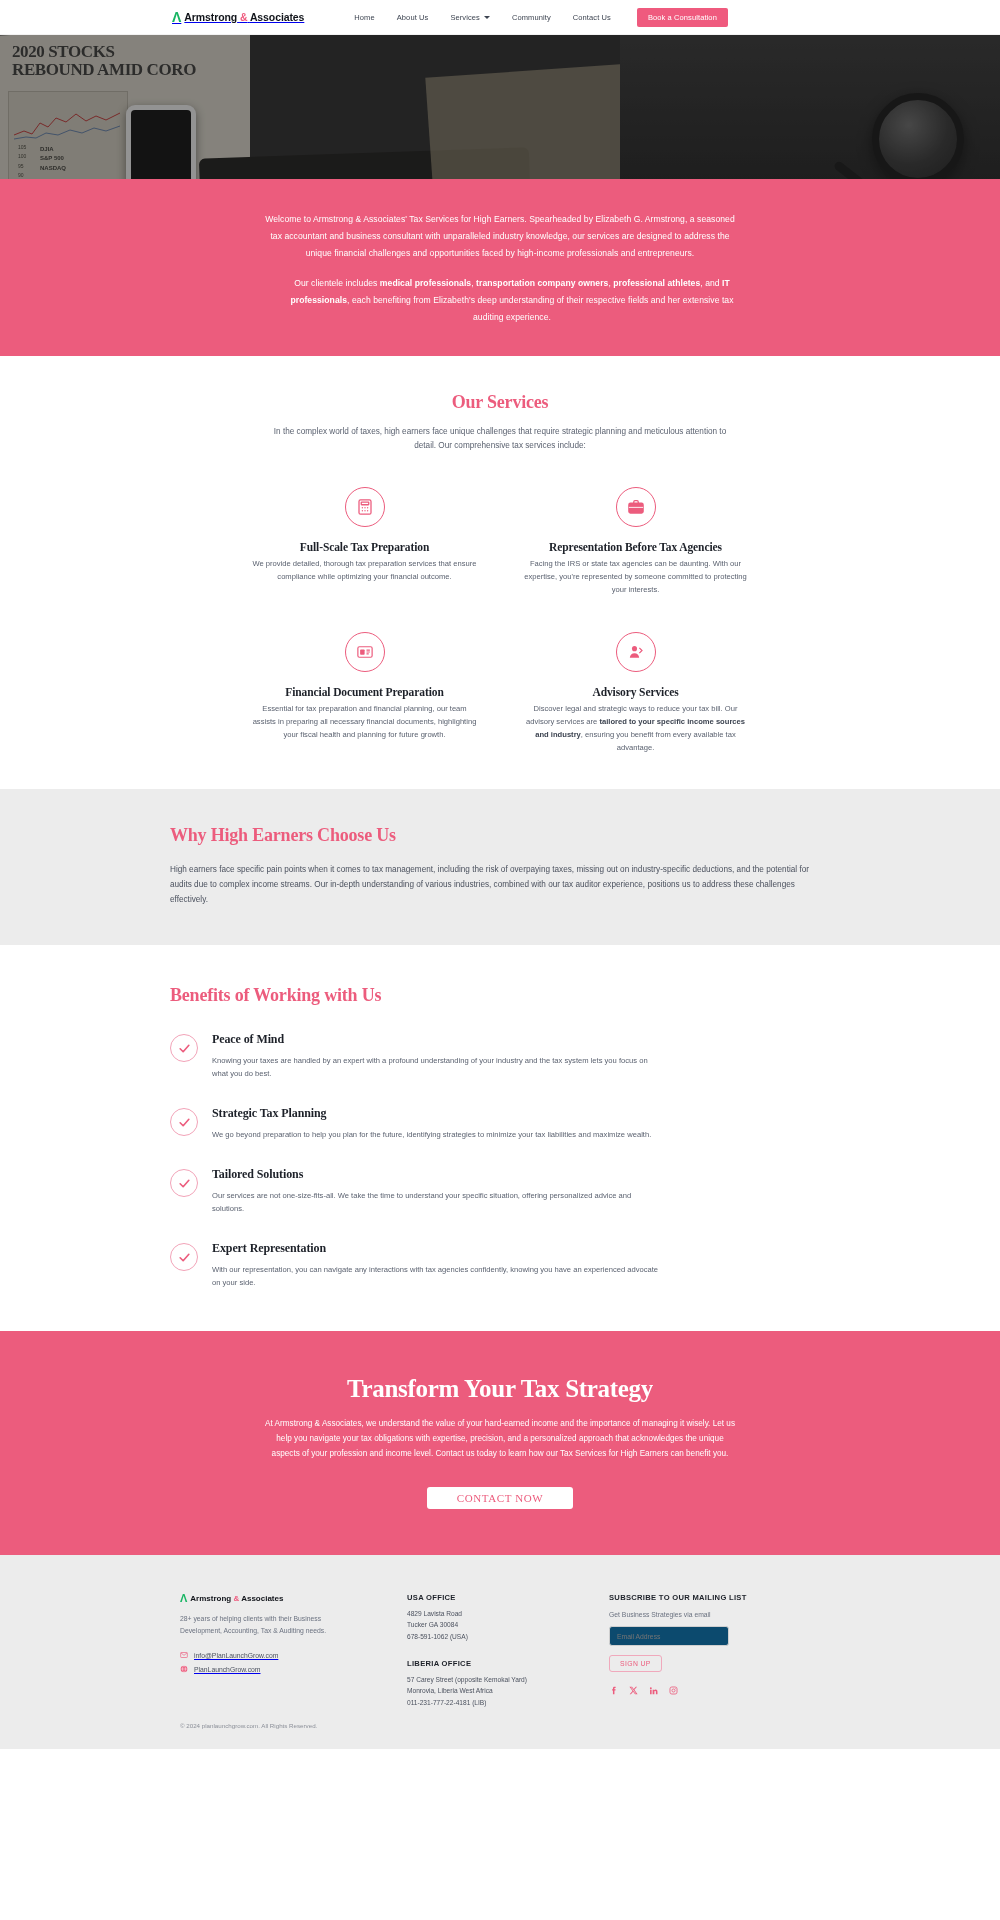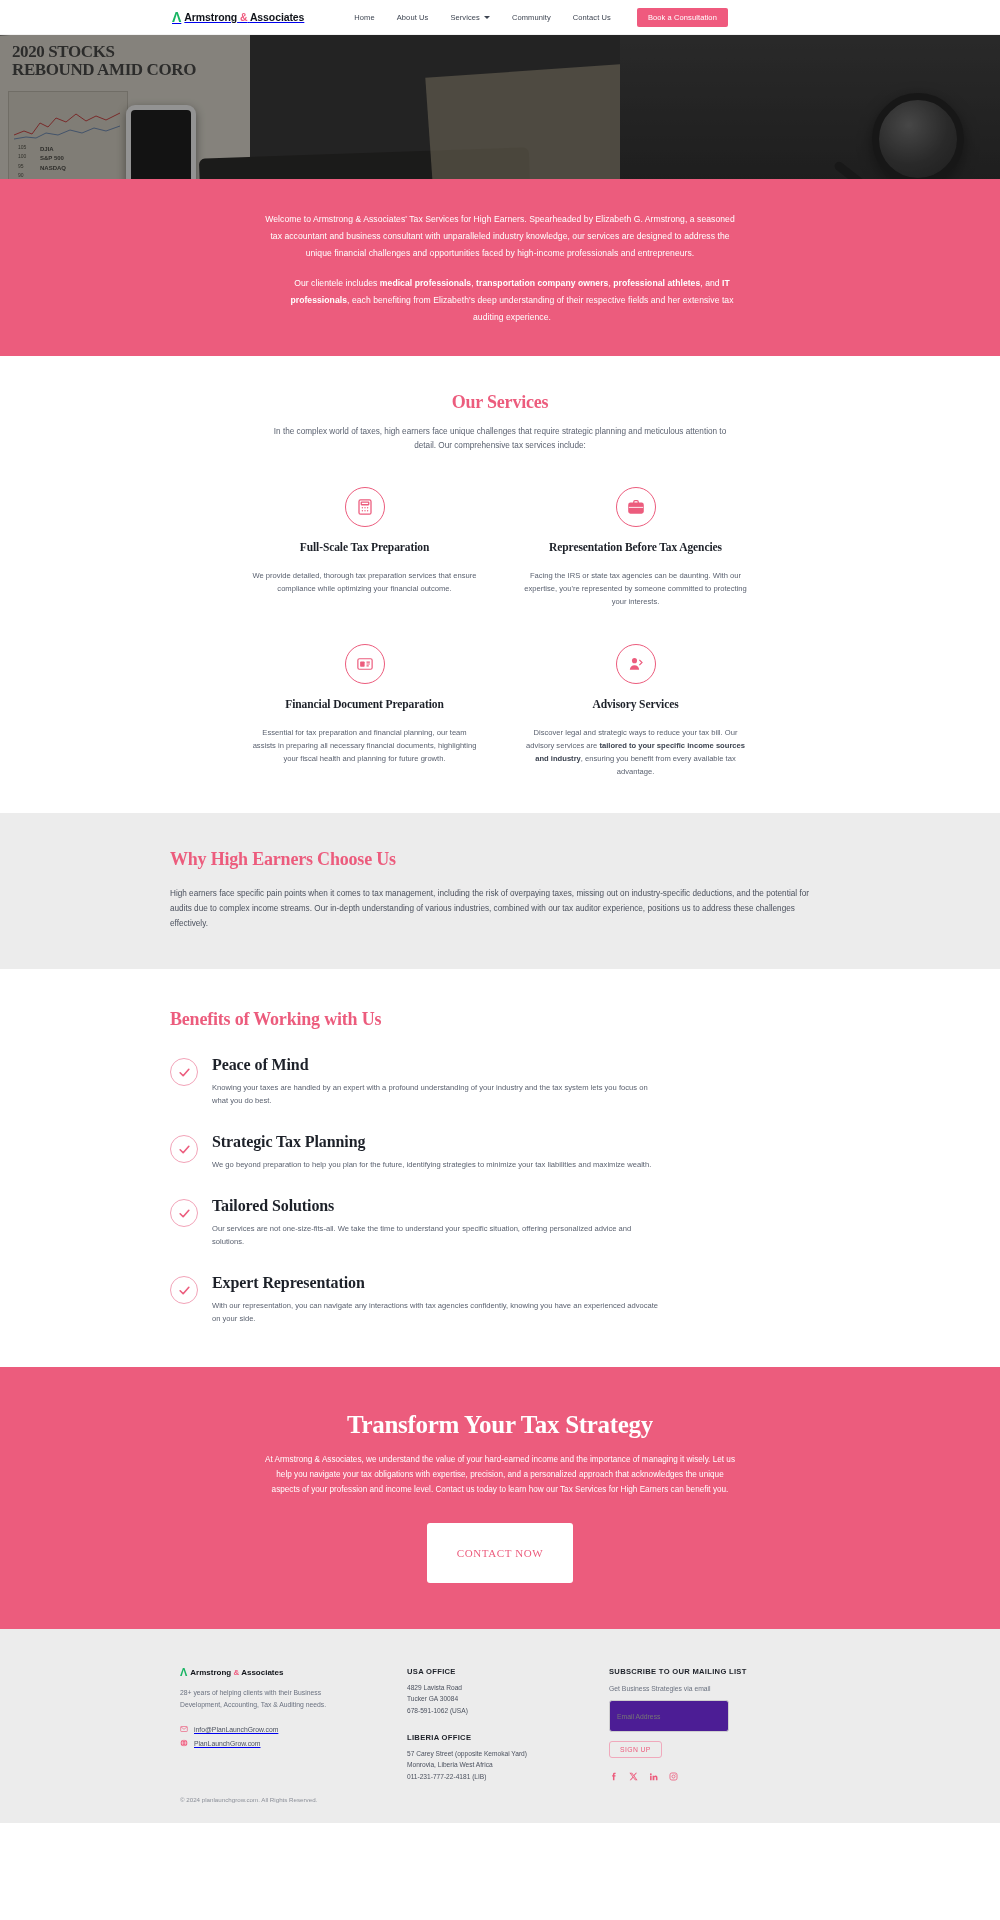--- a/index.html
+++ b/index.html
@@ -150,21 +150,21 @@
     width:40px; height:40px; border-radius:50%;
     border:1.5px solid #ec5c7d; margin:0 auto 14px;
     display:flex; align-items:center; justify-content:center;
   }
   .svc-ico svg { display:block; }
   .svc-title {
     font-family:"Liberation Serif", serif; font-weight:700;
     font-size:11.5px; color:#1d2129; letter-spacing:-0.1px;
   }
   .svc-desc {
-    margin-top:16px; font-size:7.6px; line-height:1.72; color:#5b6270;
+    margin-top:4px; font-size:7.6px; line-height:1.72; color:#5b6270;
   }
   .svc-desc b { font-weight:700; color:#3d4451; }
 
   
   .why { background:#ececec; padding:36px 0 38px; }
   .why-inner { width:660px; margin:0 auto; }
   .sec-title-left {
     color:#ec5c7d; font-family:"Liberation Serif", serif; font-weight:700;
     font-size:18px; letter-spacing:-0.2px;
   }
@@ -181,38 +181,38 @@
   }
   .ben:last-child { margin-bottom:0; }
   .ben-check {
     flex:0 0 auto; width:28px; height:28px; border-radius:50%;
     border:1.4px solid #f2a3b8; display:flex; align-items:center; justify-content:center;
     margin-top:2px;
   }
   .ben-check svg { display:block; }
   .ben-title {
     font-family:"Liberation Serif", serif; font-weight:700;
-    font-size:16px; color:#1d2129; letter-spacing:-0.1px;
+    font-size:12px; color:#1d2129; letter-spacing:-0.1px;
   }
   .ben-desc { margin-top:7px; font-size:7.6px; line-height:1.72; color:#5b6270; max-width:452px; }
 
   
   .cta { background:#ec5c7d; padding:44px 0 46px; text-align:center; }
   .cta-title {
     color:#fff; font-family:"Liberation Serif", serif; font-weight:700;
     font-size:25px; letter-spacing:-0.3px;
   }
   .cta-body {
     width:470px; margin:14px auto 0; color:#ffffff;
     font-size:8.2px; line-height:1.78;
   }
   .cta-btn {
     display:inline-block; margin-top:26px; background:#ffffff; color:#ec5c7d;
     font-family:"Liberation Serif", serif; font-size:11px; letter-spacing:0.6px;
-    padding:24px 30px; border-radius:3px; text-decoration:none;
+    padding:5px 30px; border-radius:3px; text-decoration:none;
   }
 
   
   .footer { background:#ececec; padding:38px 0 20px; }
   .footer-inner {
     width:640px; margin:0 auto;
     display:grid; grid-template-columns:205px 180px 1fr; gap:22px;
   }
   .f-brand { display:flex; align-items:center; gap:3px; margin-bottom:9px; }
   .f-brand-mark { font-size:11px; font-weight:700; color:#18b563; line-height:1; }
@@ -225,21 +225,21 @@
     font-size:7.6px; font-weight:700; color:#1d2129; letter-spacing:0.3px;
     margin-bottom:6px;
   }
   .f-addr { font-size:6.6px; line-height:1.72; color:#4b515e; }
   .f-office2 { margin-top:17px; }
   .sub-head {
     font-size:7.6px; font-weight:700; color:#1d2129; letter-spacing:0.3px;
   }
   .sub-note { margin-top:9px; font-size:6.8px; color:#6b7280; }
   .sub-input {
-    margin-top:8px; width:120px; height:32px; background:#4c1d95;
+    margin-top:8px; width:120px; height:20px; background:#0c4a6e;
     border:1px solid #cfcfcf; border-radius:3px; padding:0 7px;
     font-size:6.8px; color:#a8a8a8; font-family:"Liberation Sans", sans-serif;
   }
   .sub-btn {
     margin-top:9px; display:inline-block; background:transparent;
     border:1px solid #f0a9bc; color:#ec5c7d; font-size:6.8px;
     padding:4px 10px; border-radius:3px; letter-spacing:0.4px;
     font-family:"Liberation Sans", sans-serif; cursor:pointer;
   }
   .socials { margin-top:14px; display:flex; align-items:center; gap:11px; }

